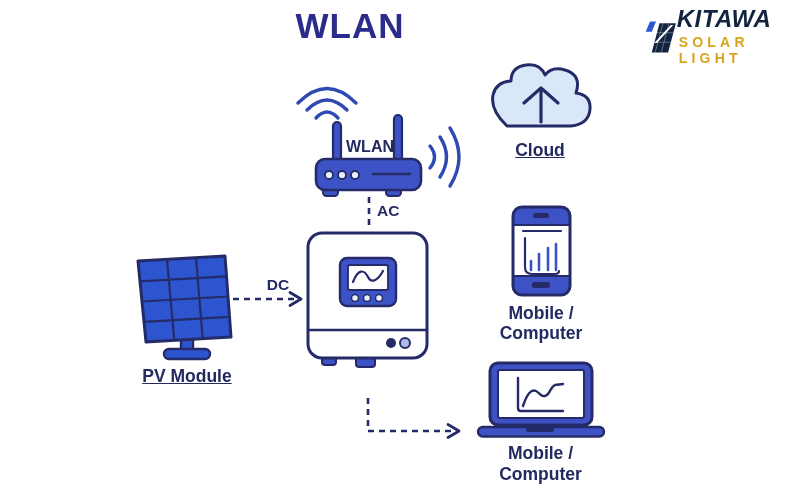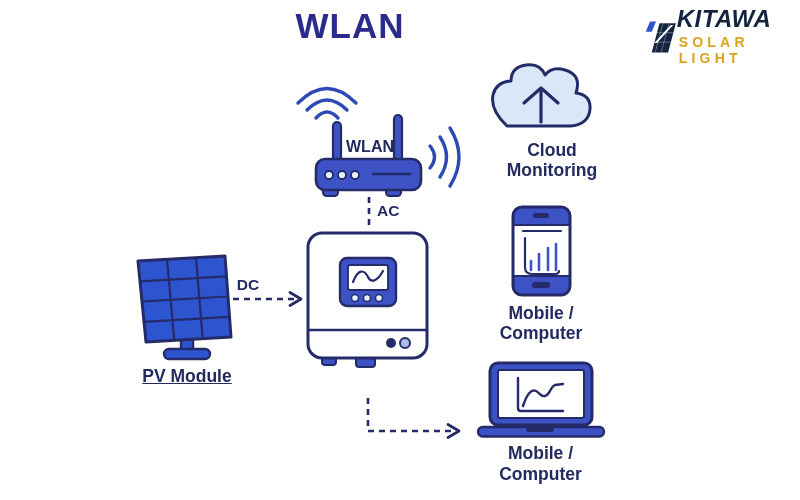--- a/index.html
+++ b/index.html
@@ -68,23 +68,22 @@
   </svg>
   <div class="abs router-label" style="left:342px;top:138px;width:56px;">WLAN</div>
 
   <svg class="abs" style="left:483px;top:58px;" width="115" height="74" viewBox="0 0 115 74">
     <path d="M24,68 L88,68 Q106,66 107,51 Q108,37 93,35 Q99,17 82,12 Q69,8 62,17 Q57,5 43,7 Q28,9 28,23 Q13,24 10,37 Q7,52 24,68 Z" fill="#d9e7f8" stroke="#252b68" stroke-width="3" stroke-linejoin="round"></path>
     <g fill="none" stroke="#252b68" stroke-width="3.2" stroke-linecap="round" stroke-linejoin="round">
       <line x1="58" y1="64" x2="58" y2="33"></line>
       <path d="M41,45 L58,30 L75,45"></path>
     </g>
   </svg>
-  <div class="abs label node-label" style="left:487px;top:140px;width:130px;">
+  <div class="abs label node-label" style="left:475px;top:140px;width:130px;text-decoration:underline;">
     <div>Cloud</div>
-    <div>Monitoring</div>
   </div>
 
   <svg class="abs" style="left:508px;top:203px;" width="66" height="95" viewBox="0 0 66 95">
     <path d="M5,13 Q5,4 14,4 L53,4 Q62,4 62,13 L62,22 L5,22 Z" fill="#3d53c5"></path>
     <path d="M5,73 L62,73 L62,83 Q62,92 53,92 L14,92 Q5,92 5,83 Z" fill="#3d53c5"></path>
     <rect x="5" y="4" width="57" height="88" rx="9" fill="none" stroke="#252b68" stroke-width="3"></rect>
     <line x1="5" y1="22" x2="62" y2="22" stroke="#252b68" stroke-width="2"></line>
     <line x1="5" y1="73" x2="62" y2="73" stroke="#252b68" stroke-width="2"></line>
     <rect x="25" y="10" width="16" height="5" rx="2.5" fill="#252b68"></rect>
     <rect x="24" y="79" width="18" height="6" rx="2.5" fill="#252b68"></rect>
@@ -152,16 +151,16 @@
     <g fill="none" stroke="#252b68" stroke-width="2.6" stroke-dasharray="6 5">
       <line x1="233" y1="299" x2="296" y2="299"></line>
       <line x1="369" y1="197" x2="369" y2="227"></line>
       <path d="M368,398 L368,431 L454,431"></path>
     </g>
     <g fill="none" stroke="#252b68" stroke-width="2.8" stroke-linecap="round" stroke-linejoin="round">
       <path d="M290,292.5 L301,299 L290,305.5"></path>
       <path d="M448,424.5 L459,431 L448,437.5"></path>
     </g>
   </svg>
-  <div class="abs conn-label" style="left:228px;top:276px;width:40px;text-align:center;">DC</div>
+  <div class="abs conn-label" style="left:258px;top:276px;width:40px;text-align:center;">DC</div>
   <div class="abs conn-label" style="left:377px;top:202px;">AC</div>
 
 </div>
 
 </body></html>

